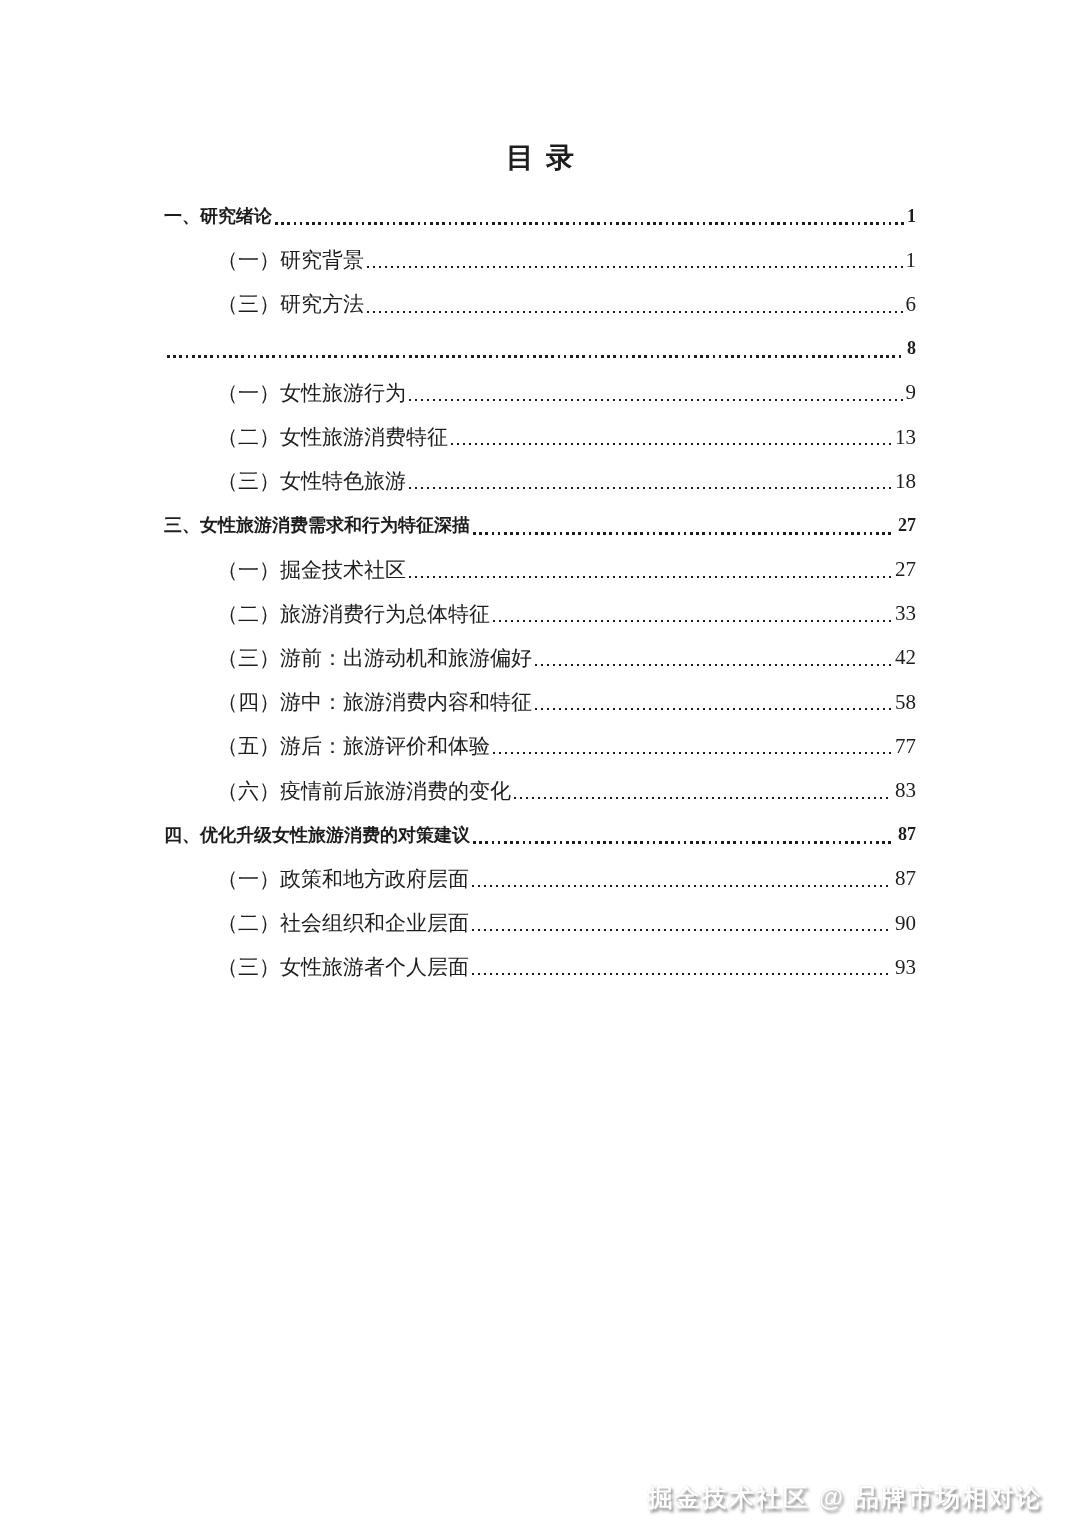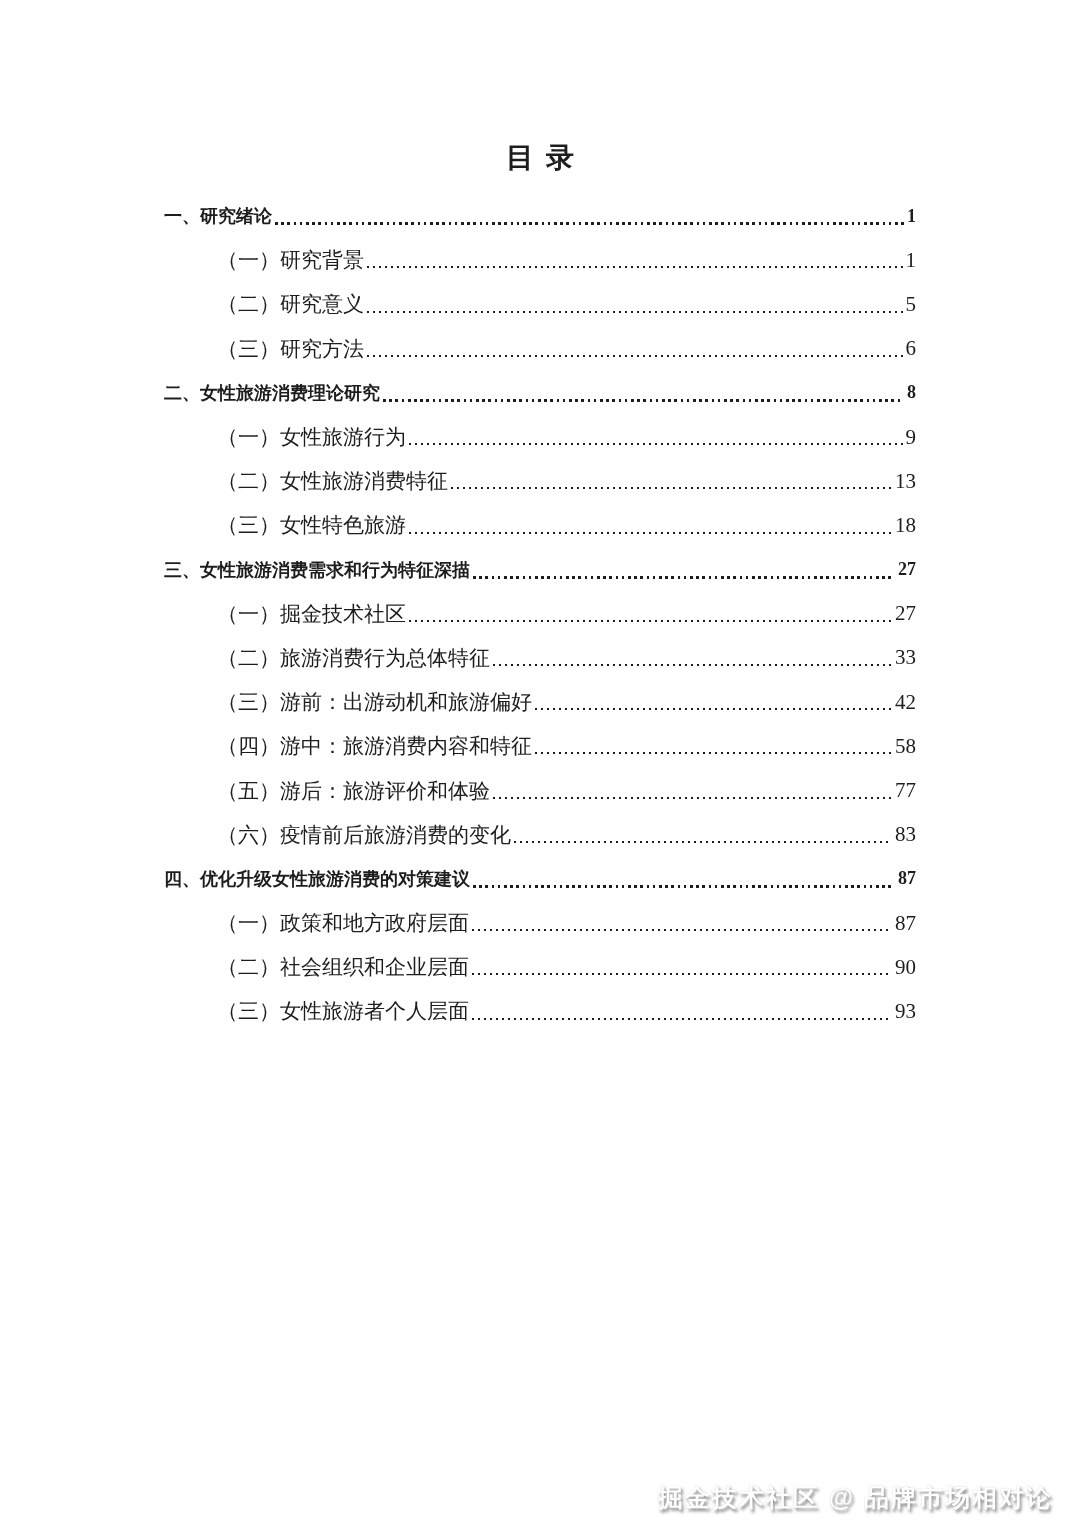--- a/index.html
+++ b/index.html
@@ -68,21 +68,21 @@
     height: 3px;
     bottom: 13px;
     background-image: repeating-linear-gradient(to right, currentColor 0 2.7px, transparent 2.7px 6.2px);
   }
   .toc-page {
     flex: 0 0 auto;
     text-align: right;
   }
   .watermark {
     position: absolute;
-    right: 27px;
+    right: 37px;
     bottom: 13px;
     font-family: "Liberation Sans", "DejaVu Sans", sans-serif;
     font-weight: bold;
     font-size: 25px;
     letter-spacing: 2px;
     color: #fefefe;
     text-shadow: 2px 3px 3px rgba(130,130,130,0.85), 0 0 1px rgba(170,170,170,0.6);
     white-space: nowrap;
   }
 </style>
@@ -98,31 +98,25 @@
     <span class="toc-label">一、研究绪论</span>
     <span class="toc-leader"></span>
     <span class="toc-page">1</span>
   </div>
       <div class="toc-row level-2">
     <span class="toc-label">（一）研究背景</span>
     <span class="toc-leader"></span>
     <span class="toc-page">1</span>
   </div>
       <div class="toc-row level-2">
-    <span class="toc-label">（二）研究意义</span>
-    <span class="toc-leader"></span>
-    <span class="toc-page">5</span>
-  </div>
-      <div class="toc-row level-2">
     <span class="toc-label">（三）研究方法</span>
     <span class="toc-leader"></span>
     <span class="toc-page">6</span>
   </div>
       <div class="toc-row level-1">
-    <span class="toc-label">二、女性旅游消费理论研究</span>
     <span class="toc-leader"></span>
     <span class="toc-page">8</span>
   </div>
       <div class="toc-row level-2">
     <span class="toc-label">（一）女性旅游行为</span>
     <span class="toc-leader"></span>
     <span class="toc-page">9</span>
   </div>
       <div class="toc-row level-2">
     <span class="toc-label">（二）女性旅游消费特征</span>

